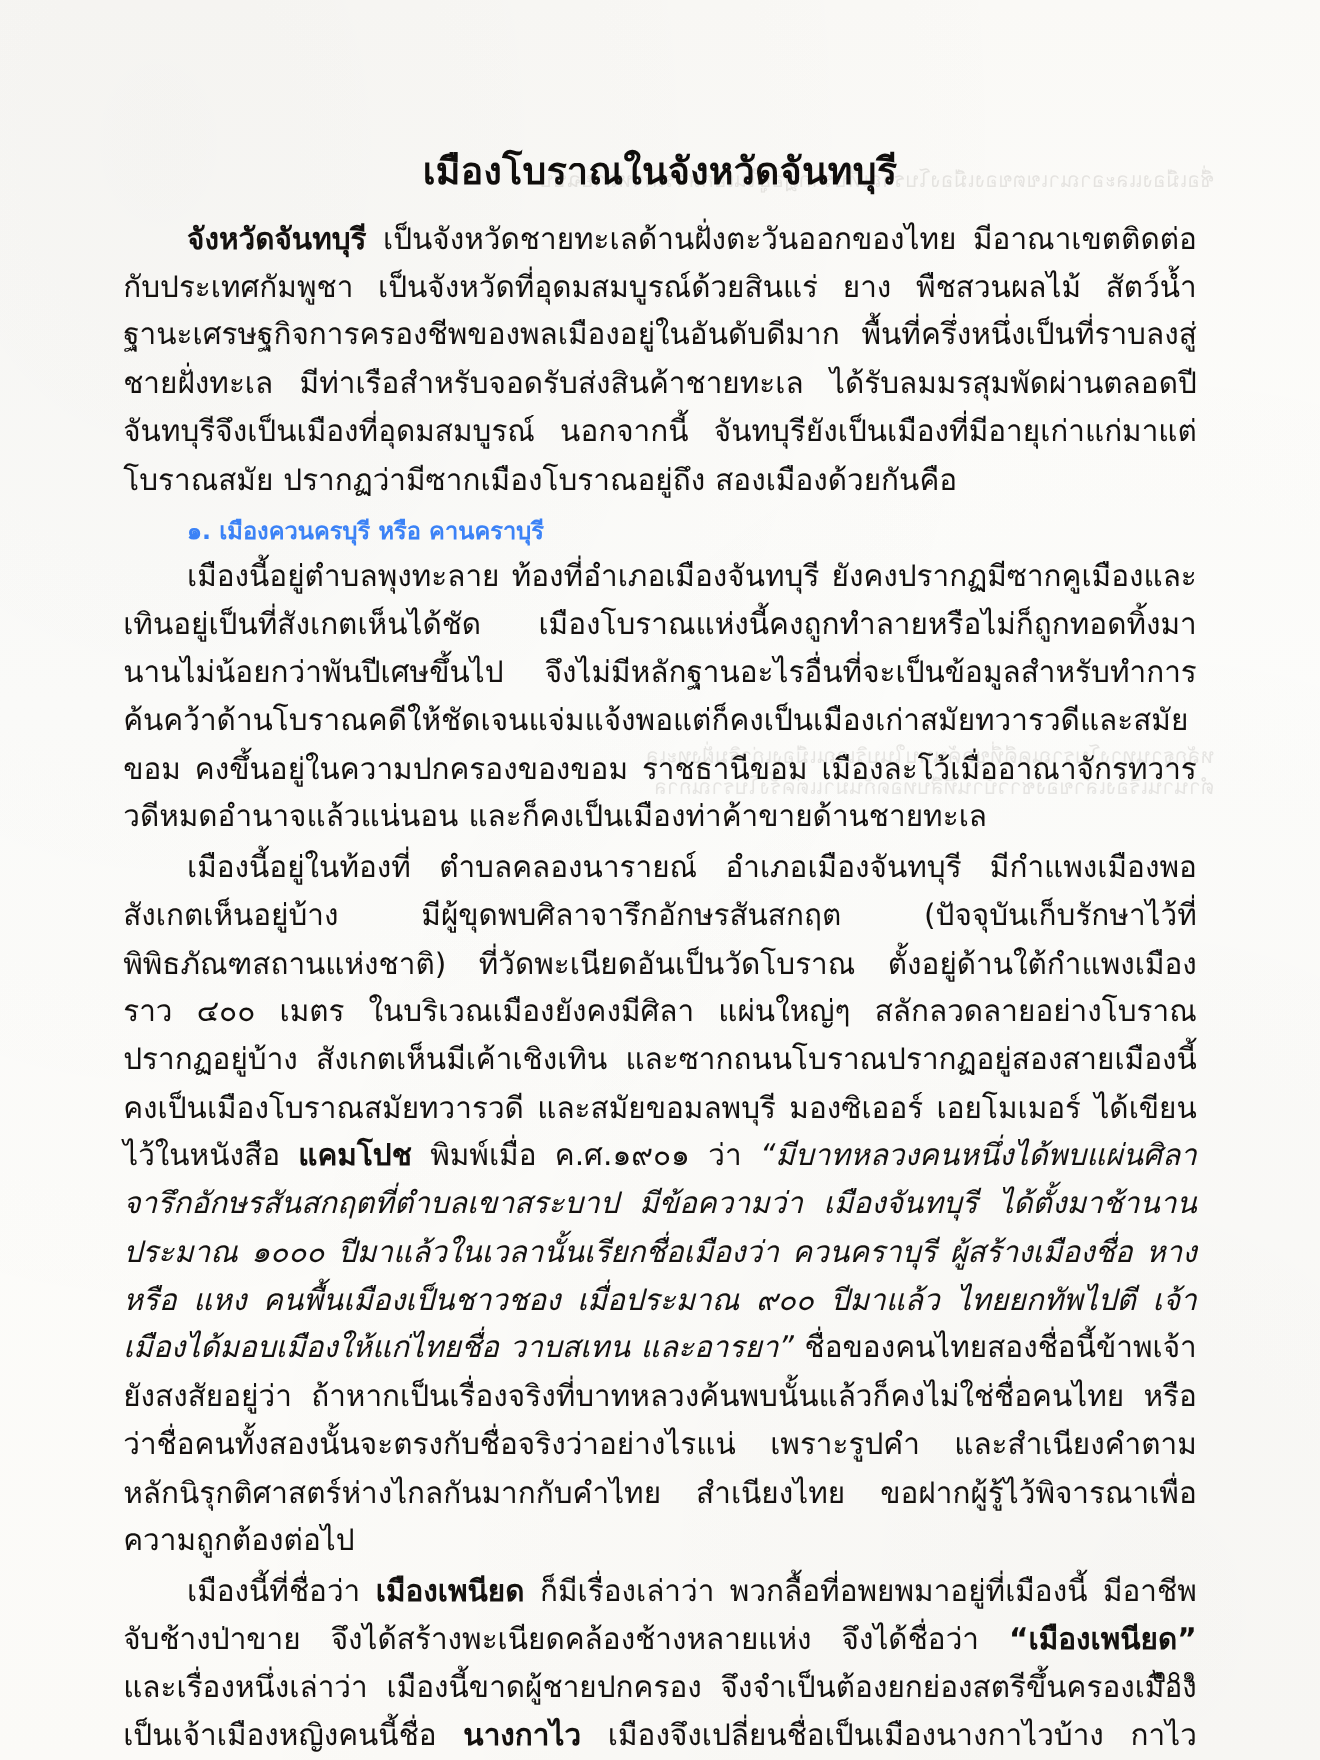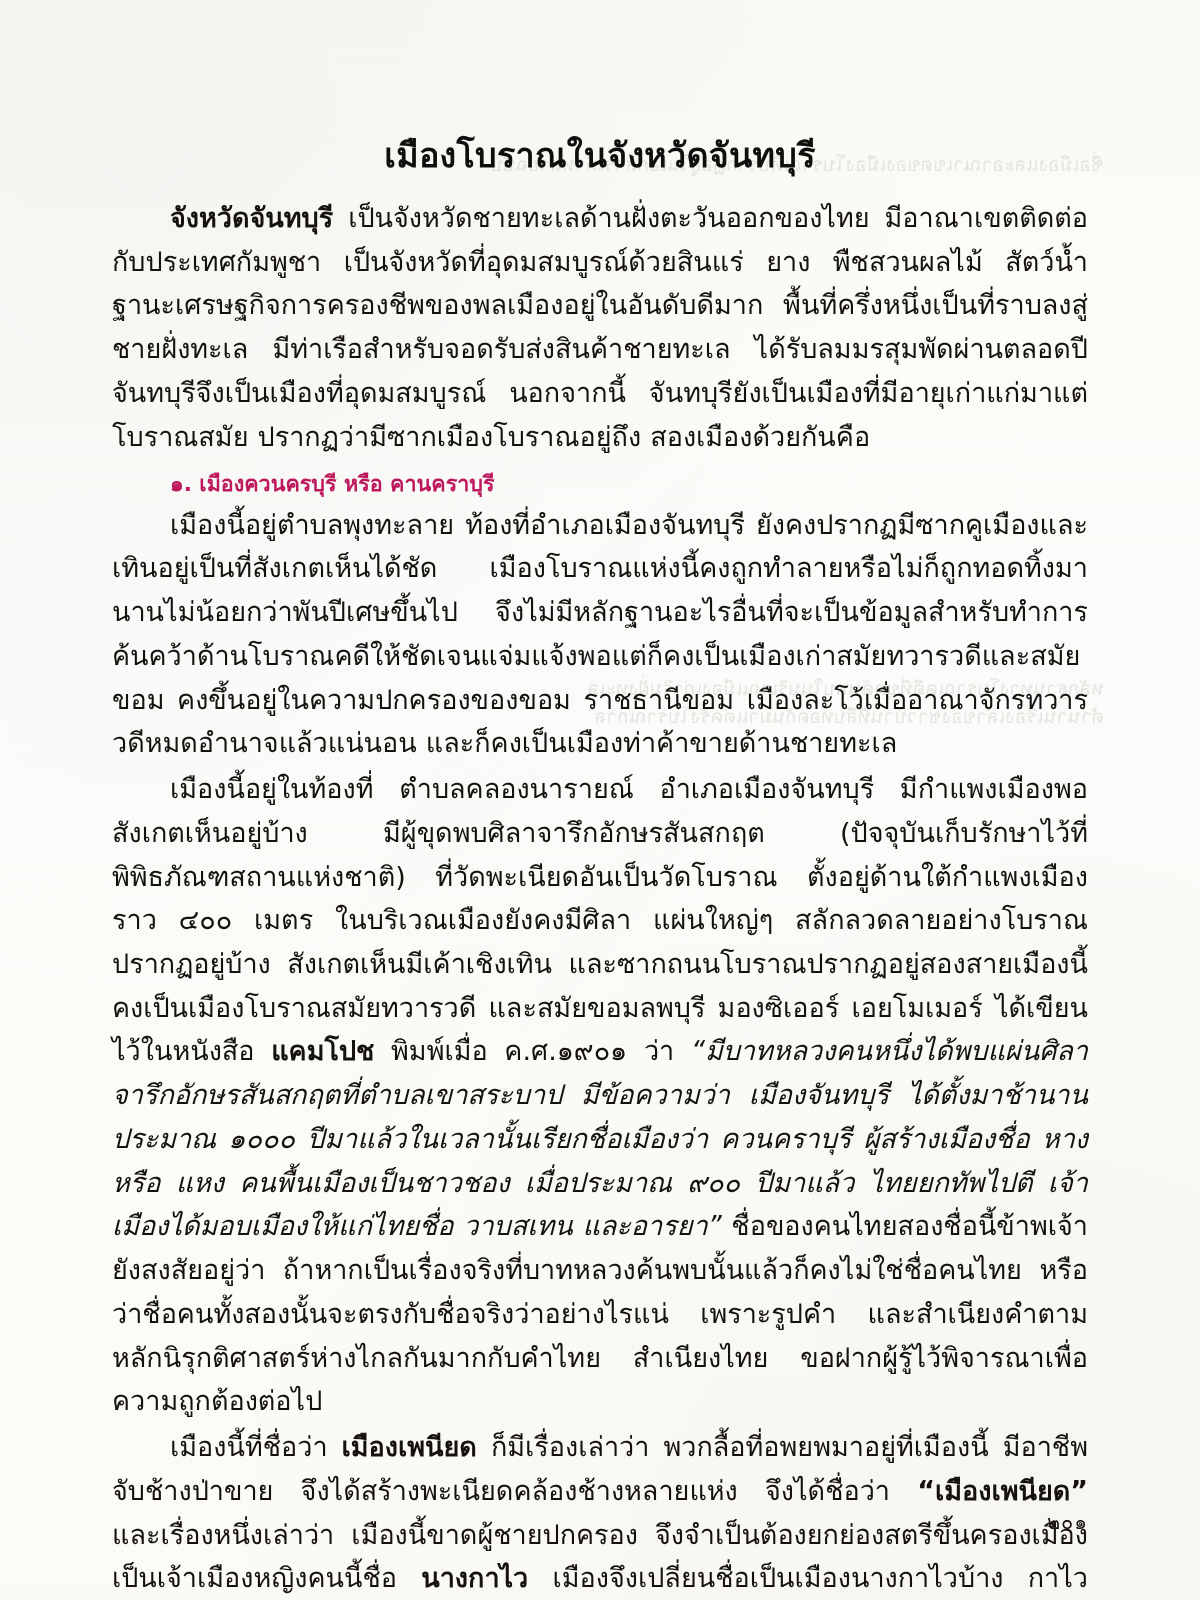--- a/index.html
+++ b/index.html
@@ -73,21 +73,21 @@
     text-indent: 58px;
     color: #14110f;
     word-spacing: 0.5px;
   }
   h2.sec-head {
     margin: 10px 0 2px 0;
     font-size: 21.5px;
     line-height: 1.5;
     font-weight: bold;
     text-indent: 58px;
-    color: #be185d;
+    color: #3b82f6;
   }
   b.inline-bold { font-weight: bold; }
   .quote-ital {
     font-style: italic;
     margin-top: 12px;
   }
   .page-number {
     position: absolute;
     right: 112px;
     bottom: 62px;

